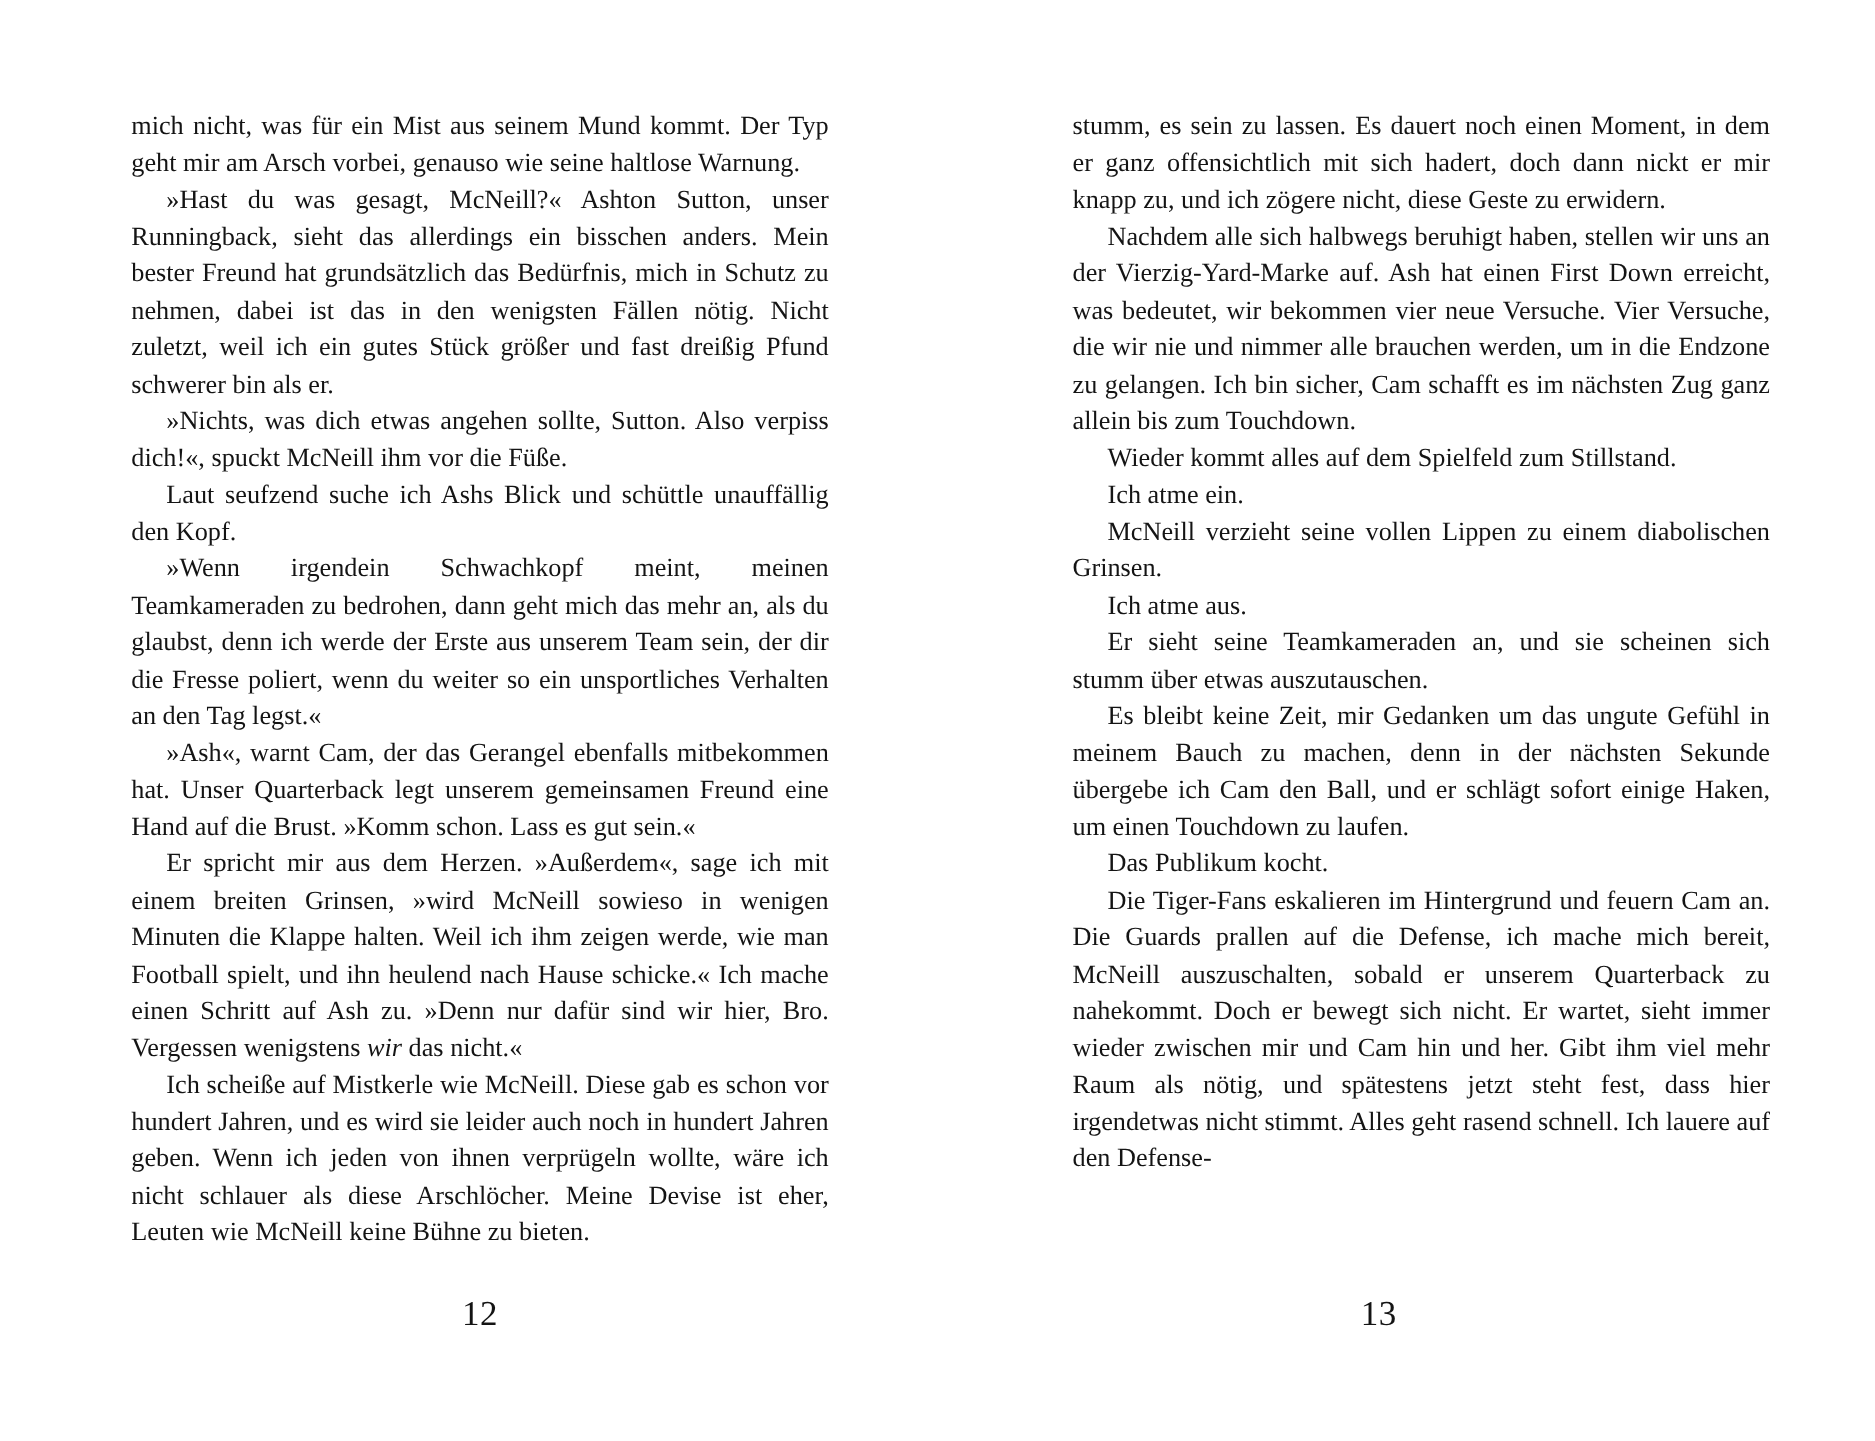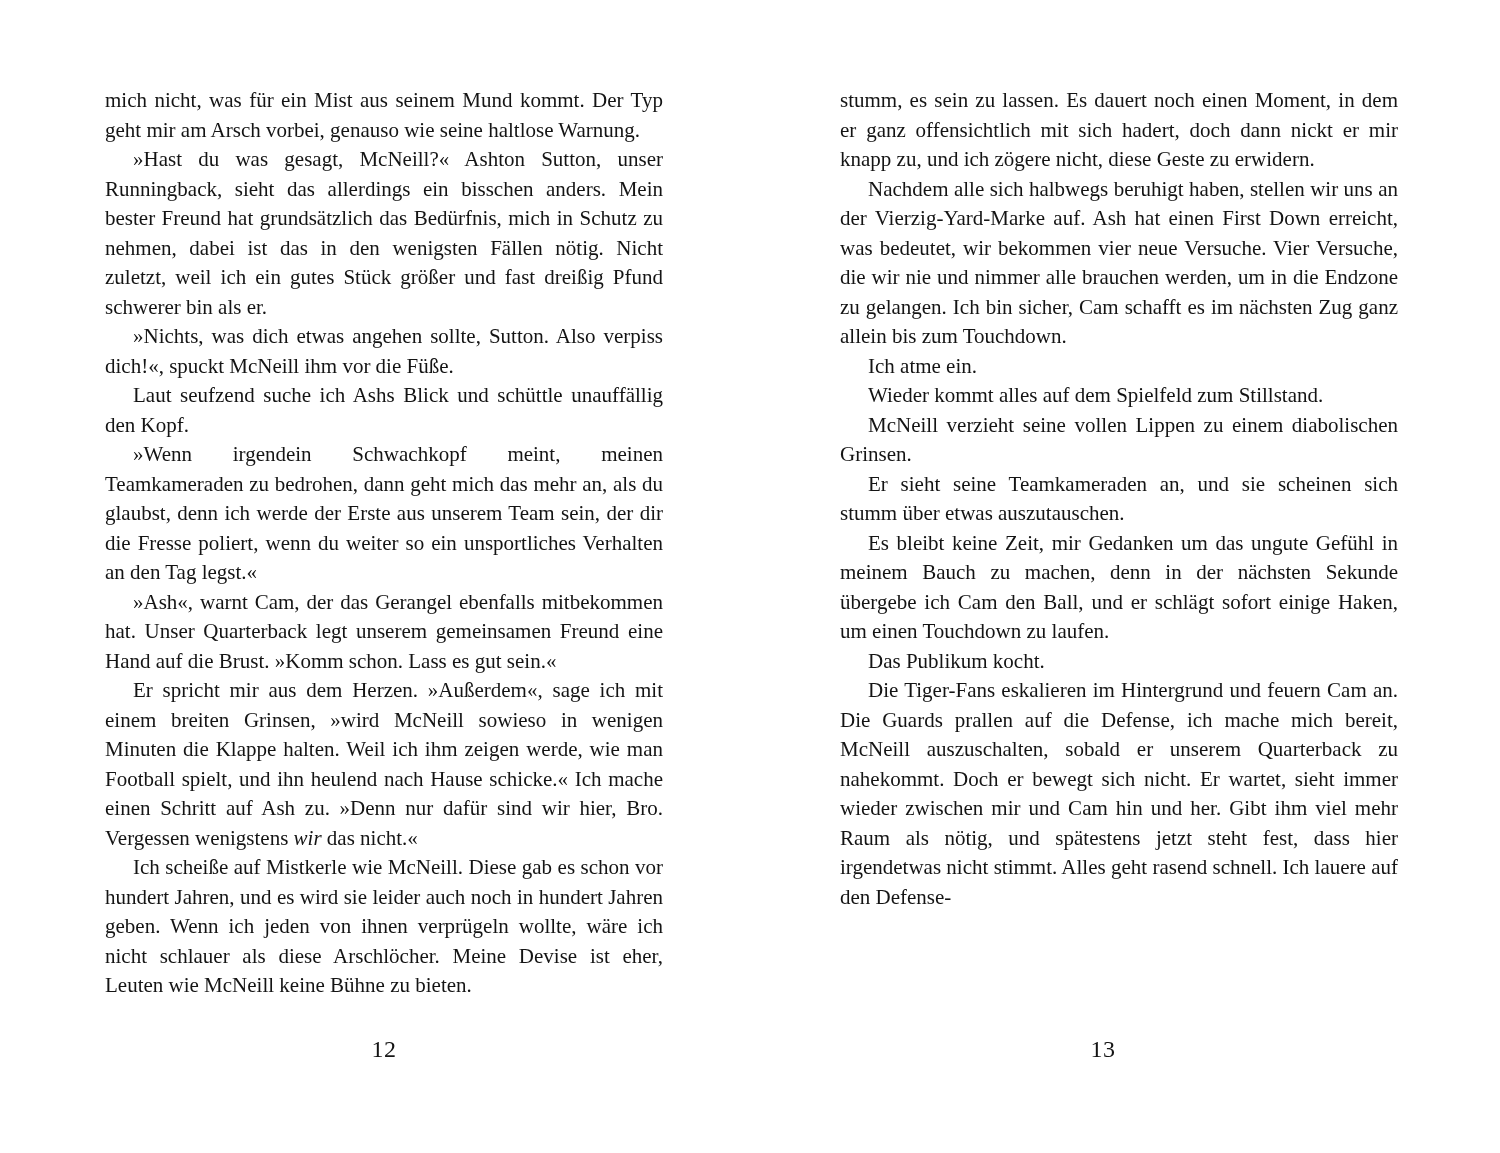--- a/index.html
+++ b/index.html
@@ -25,36 +25,36 @@
   .page-left  { left: 0; }
   .page-right { left: 750px; }
   .text-block {
     position: absolute;
     top: 86px;
     width: 558px;
     font-size: 21px;
     line-height: 29.5px;
   }
   .page-left  .text-block { left: 105px; }
-  .page-right .text-block { left: 90px; }
+  .page-right .text-block { left: 108px; }
   .text-block p {
     margin: 0;
     text-align: justify;
     hyphens: auto;
     -webkit-hyphens: auto;
   }
   .text-block p.indent {
     text-indent: 28px;
   }
   .page-number {
     position: absolute;
     top: 1036px;
     width: 558px;
     text-align: center;
-    font-size: 24px;
+    font-size: 28px;
     letter-spacing: 0.5px;
   }
   .page-left  .page-number { left: 105px; }
   .page-right .page-number { left: 74px; }
   em { }
 </style>
 </head>
 <body>
 
 <div class="spread">
@@ -70,23 +70,24 @@
         <p class="indent">Er spricht mir aus dem Herzen. »Außerdem«, sage ich mit einem breiten Grinsen, »wird McNeill sowieso in wenigen Minuten die Klappe halten. Weil ich ihm zeigen werde, wie man Football spielt, und ihn heulend nach Hause schicke.« Ich mache einen Schritt auf Ash zu. »Denn nur dafür sind wir hier, Bro. Vergessen wenigstens <em>wir</em> das nicht.«</p>
         <p class="indent">Ich scheiße auf Mistkerle wie McNeill. Diese gab es schon vor hundert Jahren, und es wird sie leider auch noch in hundert Jahren geben. Wenn ich jeden von ihnen verprügeln wollte, wäre ich nicht schlauer als diese Arschlöcher. Meine Devise ist eher, Leuten wie McNeill keine Bühne zu bieten.</p>
       </div>
     <div class="page-number">12</div>
   </div>
 
   <div class="page page-right">
     <div class="text-block">
         <p>stumm, es sein zu lassen. Es dauert noch einen Moment, in dem er ganz offensichtlich mit sich hadert, doch dann nickt er mir knapp zu, und ich zögere nicht, diese Geste zu erwidern.</p>
         <p class="indent">Nachdem alle sich halbwegs beruhigt haben, stellen wir uns an der Vierzig-Yard-Marke auf. Ash hat einen First Down erreicht, was bedeutet, wir bekommen vier neue Versuche. Vier Versuche, die wir nie und nimmer alle brauchen werden, um in die Endzone zu gelangen. Ich bin sicher, Cam schafft es im nächsten Zug ganz allein bis zum Touchdown.</p>
+        <p class="indent">Wieder kommt alles auf dem Spielfeld zum Stillstand.</p>
         <p class="indent">Ich atme ein.</p>
-        <p class="indent">Wieder kommt alles auf dem Spielfeld zum Stillstand.</p>
         <p class="indent">McNeill verzieht seine vollen Lippen zu einem diabolischen Grinsen.</p>
+        <p class="indent">Ich atme aus.</p>
         <p class="indent">Er sieht seine Teamkameraden an, und sie scheinen sich stumm über etwas auszutauschen.</p>
         <p class="indent">Es bleibt keine Zeit, mir Gedanken um das ungute Gefühl in meinem Bauch zu machen, denn in der nächsten Sekunde übergebe ich Cam den Ball, und er schlägt sofort einige Haken, um einen Touchdown zu laufen.</p>
         <p class="indent">Das Publikum kocht.</p>
         <p class="indent">Die Tiger-Fans eskalieren im Hintergrund und feuern Cam an. Die Guards prallen auf die Defense, ich mache mich bereit, McNeill auszuschalten, sobald er unserem Quarterback zu nahekommt. Doch er bewegt sich nicht. Er wartet, sieht immer wieder zwischen mir und Cam hin und her. Gibt ihm viel mehr Raum als nötig, und spätestens jetzt steht fest, dass hier irgendetwas nicht stimmt. Alles geht rasend schnell. Ich lauere auf den Defense-</p>
       </div>
     <div class="page-number">13</div>
   </div>
 
 </div>
 

